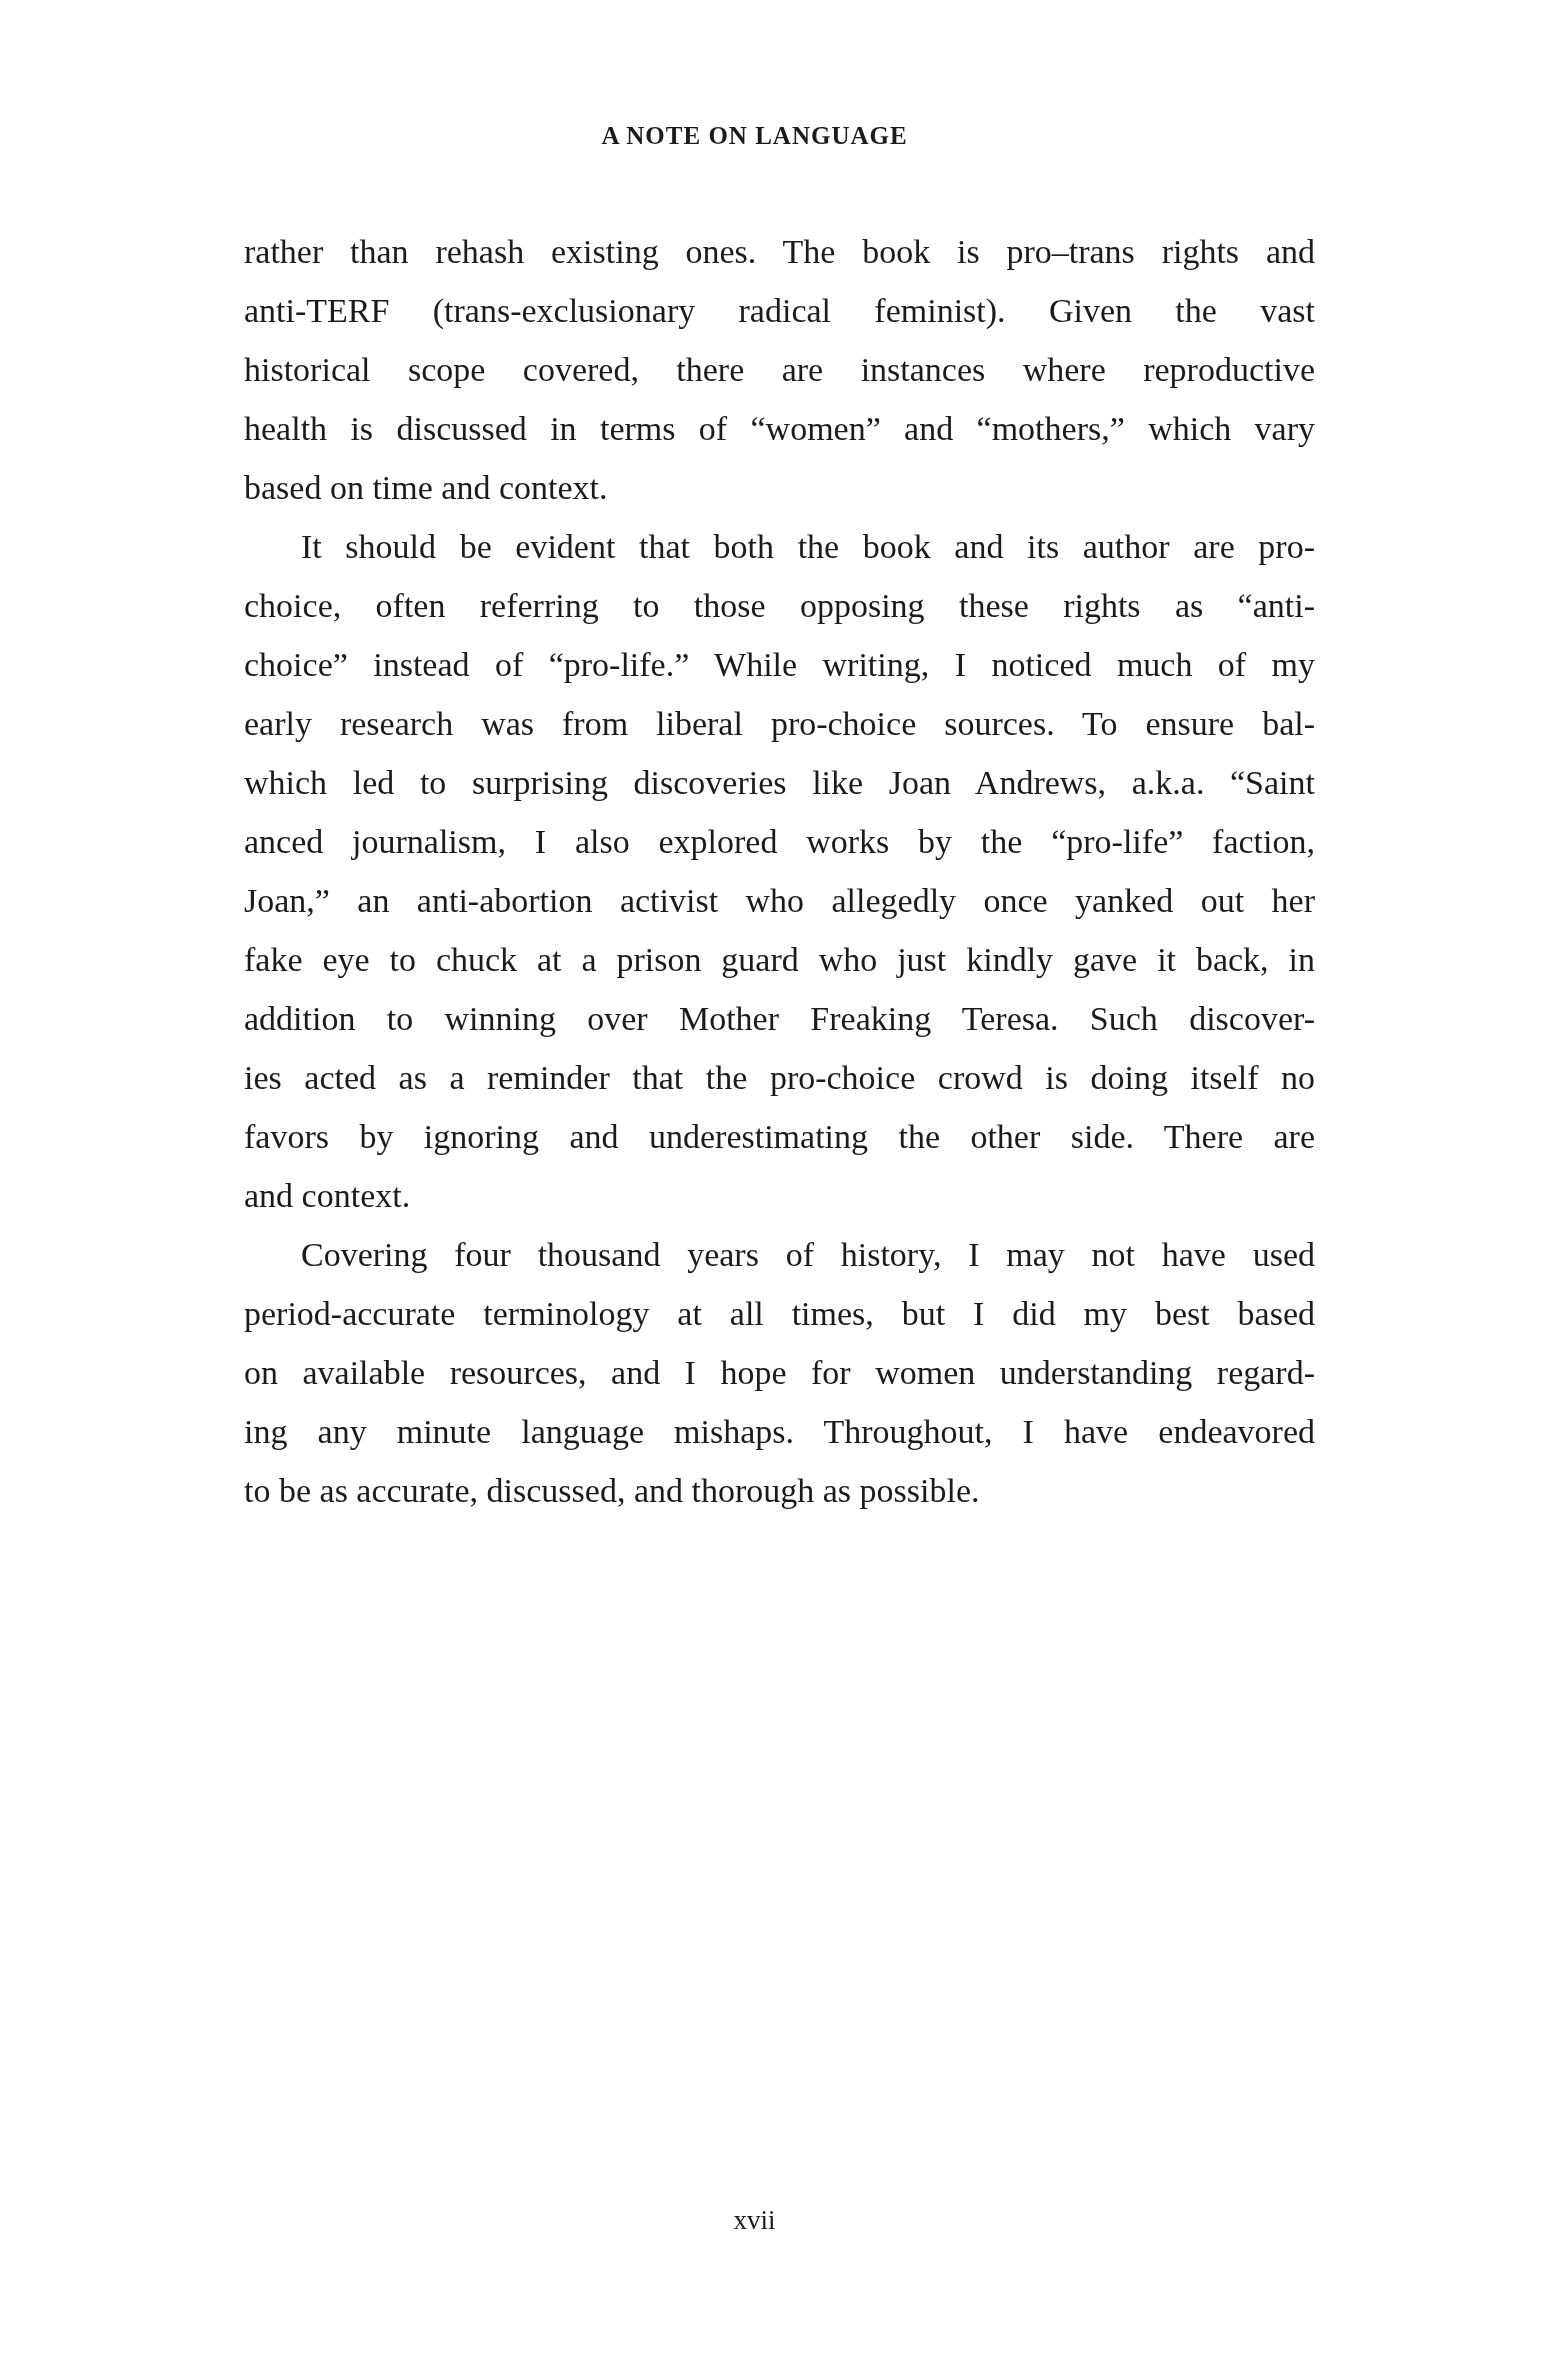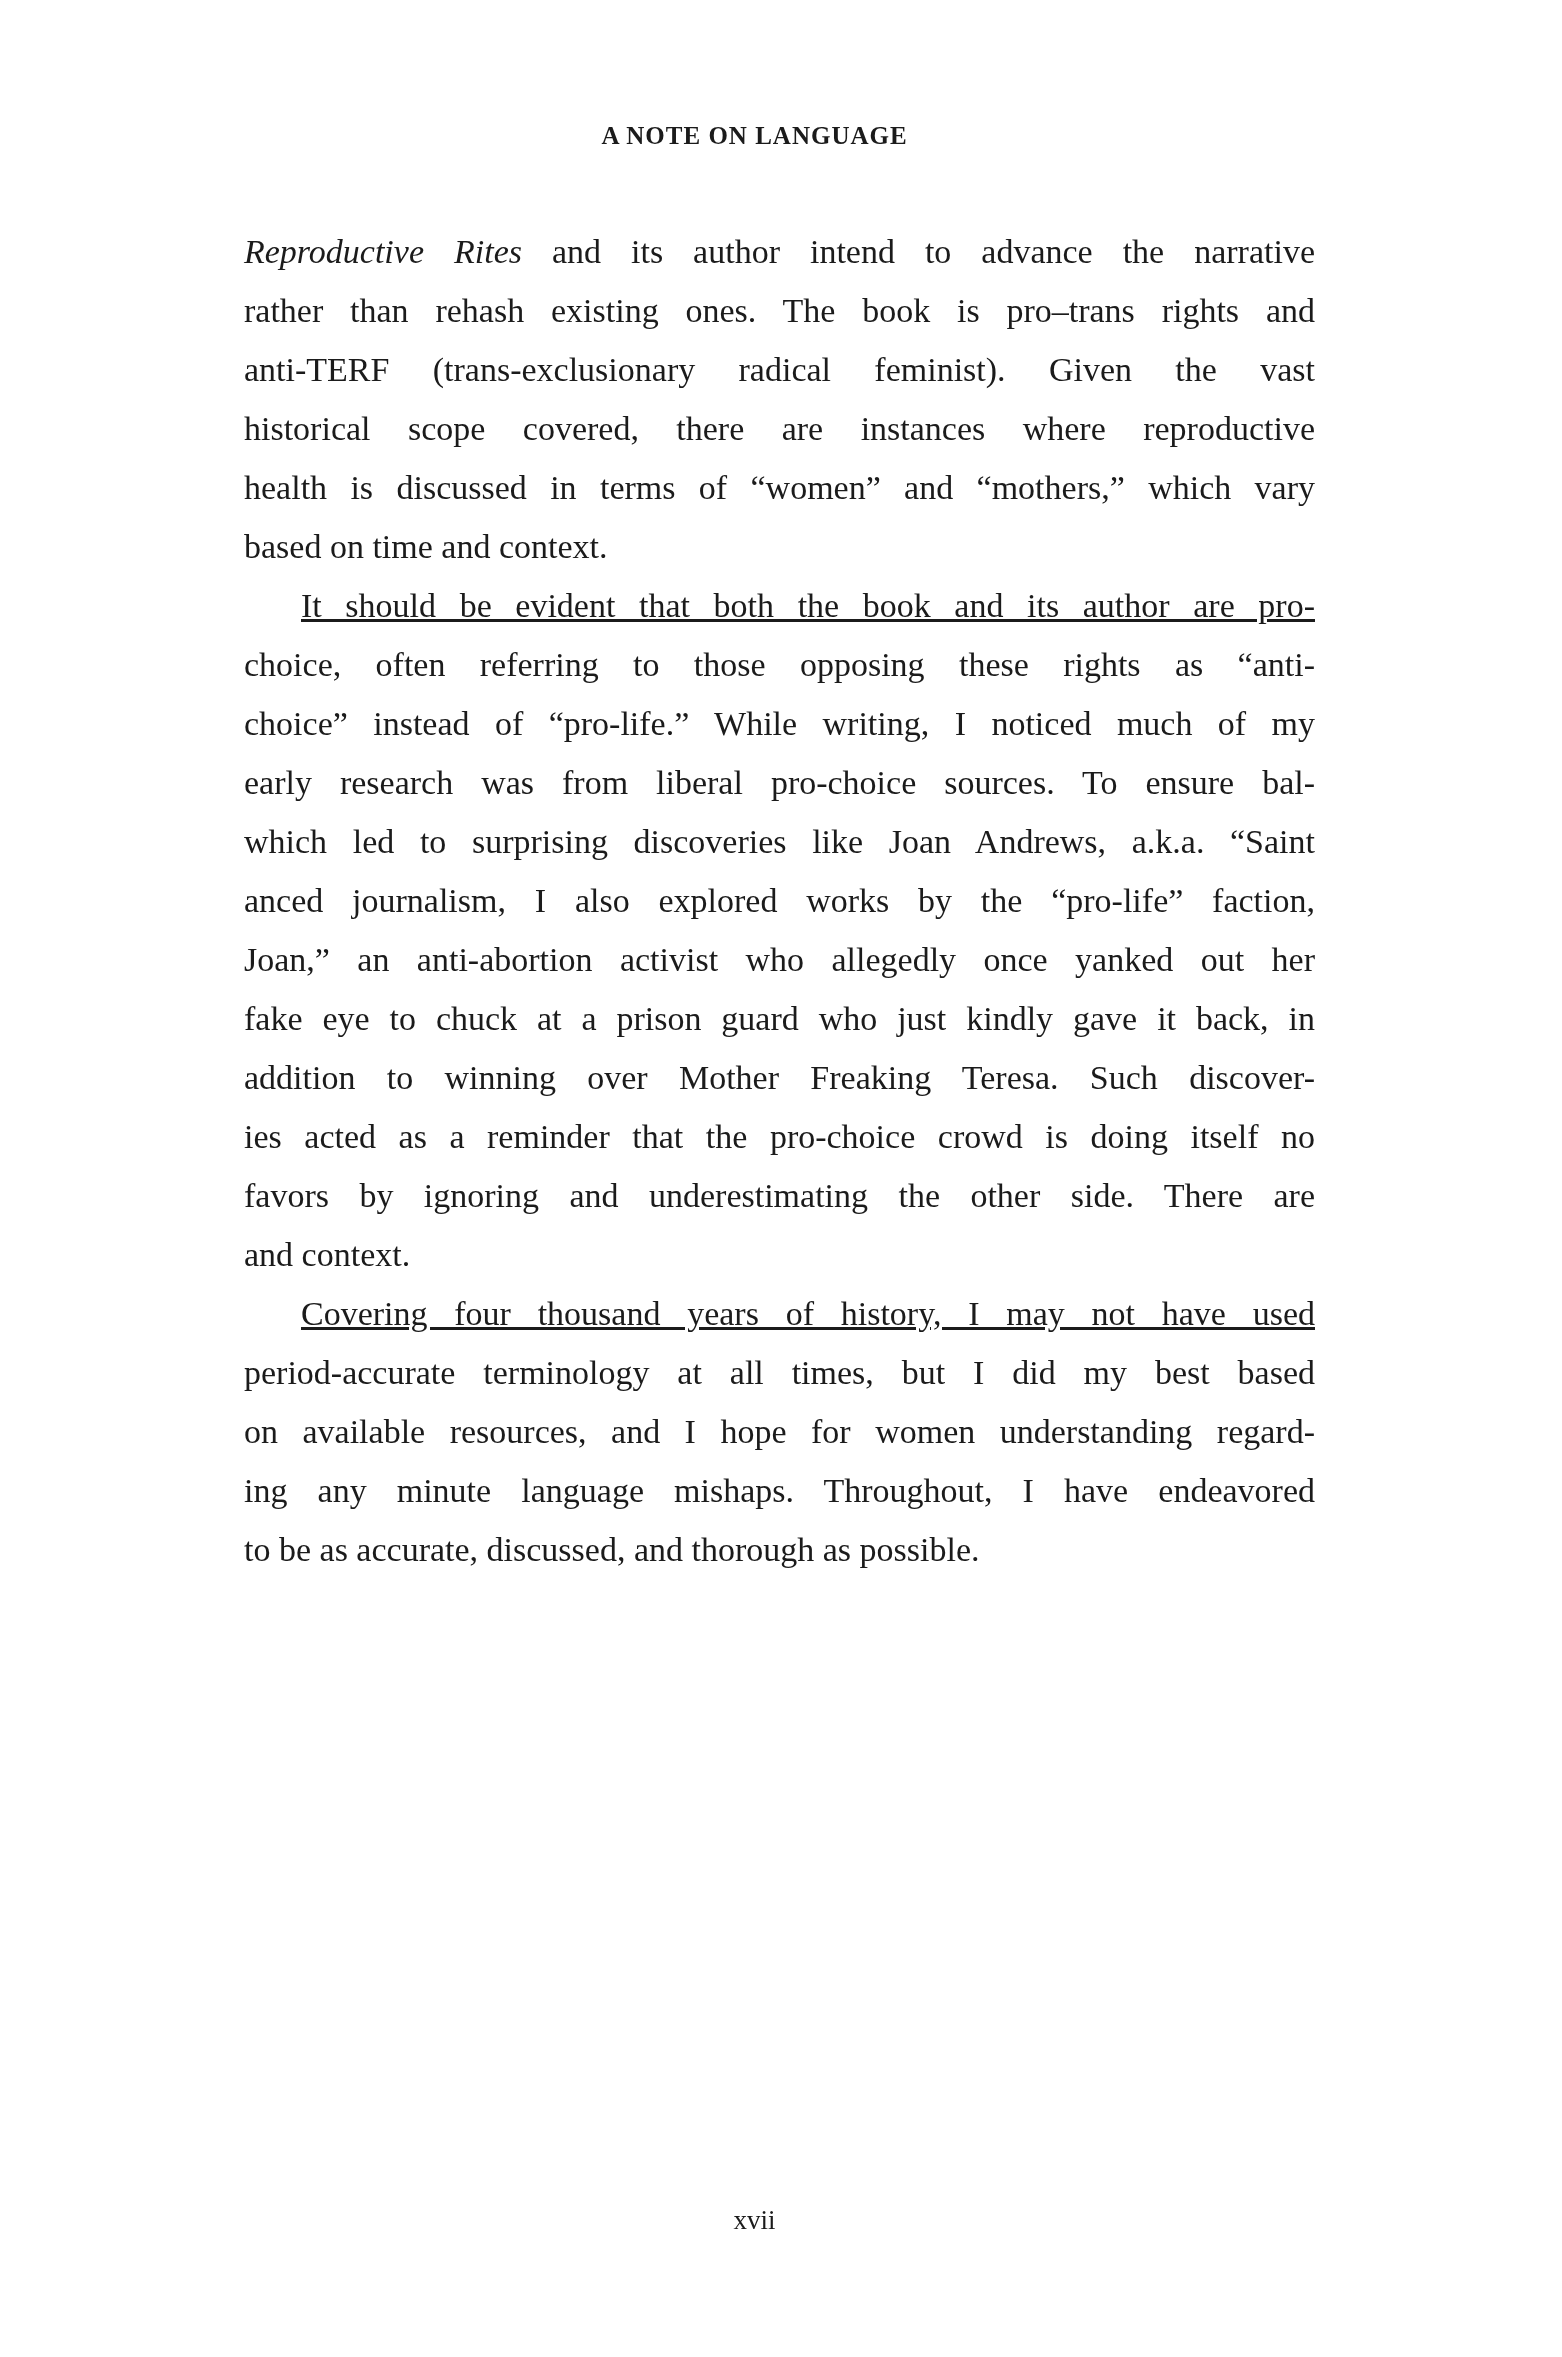--- a/index.html
+++ b/index.html
@@ -35,41 +35,39 @@
     height: 59px;
     text-align: justify;
     text-align-last: justify;
     white-space: nowrap;
   }
   .line.last {
     text-align-last: left;
   }
   .line.ind {
     text-indent: 57px;
-    text-decoration: underline;
   }
   .it { font-style: italic; }
   .folio {
     position: absolute;
     top: 2205px;
     left: 0;
     width: 100%;
     text-align: center;
     font-size: 27px;
   }
 </style>
 </head>
 <body>
 
 <div class="page" style="color: rgb(27, 27, 27); background: rgb(255, 255, 255);">
   <div class="running-head">A NOTE ON LANGUAGE</div>
 
   <div class="text-block">
       <div>
-        <div class="line"><span class="it">Reproductive Rites</span><span class=""> and its author intend to advance the narrative</span></div>
         <div class="line">rather than rehash existing ones. The book is pro–trans rights and</div>
         <div class="line">anti-TERF (trans-exclusionary radical feminist). Given the vast</div>
         <div class="line">historical scope covered, there are instances where reproductive</div>
         <div class="line">health is discussed in terms of “women” and “mothers,” which vary</div>
         <div class="line last">based on time and context.</div>
       </div>
       <div>
         <div class="line ind">It should be evident that both the book and its author are pro-</div>
         <div class="line">choice, often referring to those opposing these rights as “anti-</div>
         <div class="line">choice” instead of “pro-life.” While writing, I noticed much of my</div>

